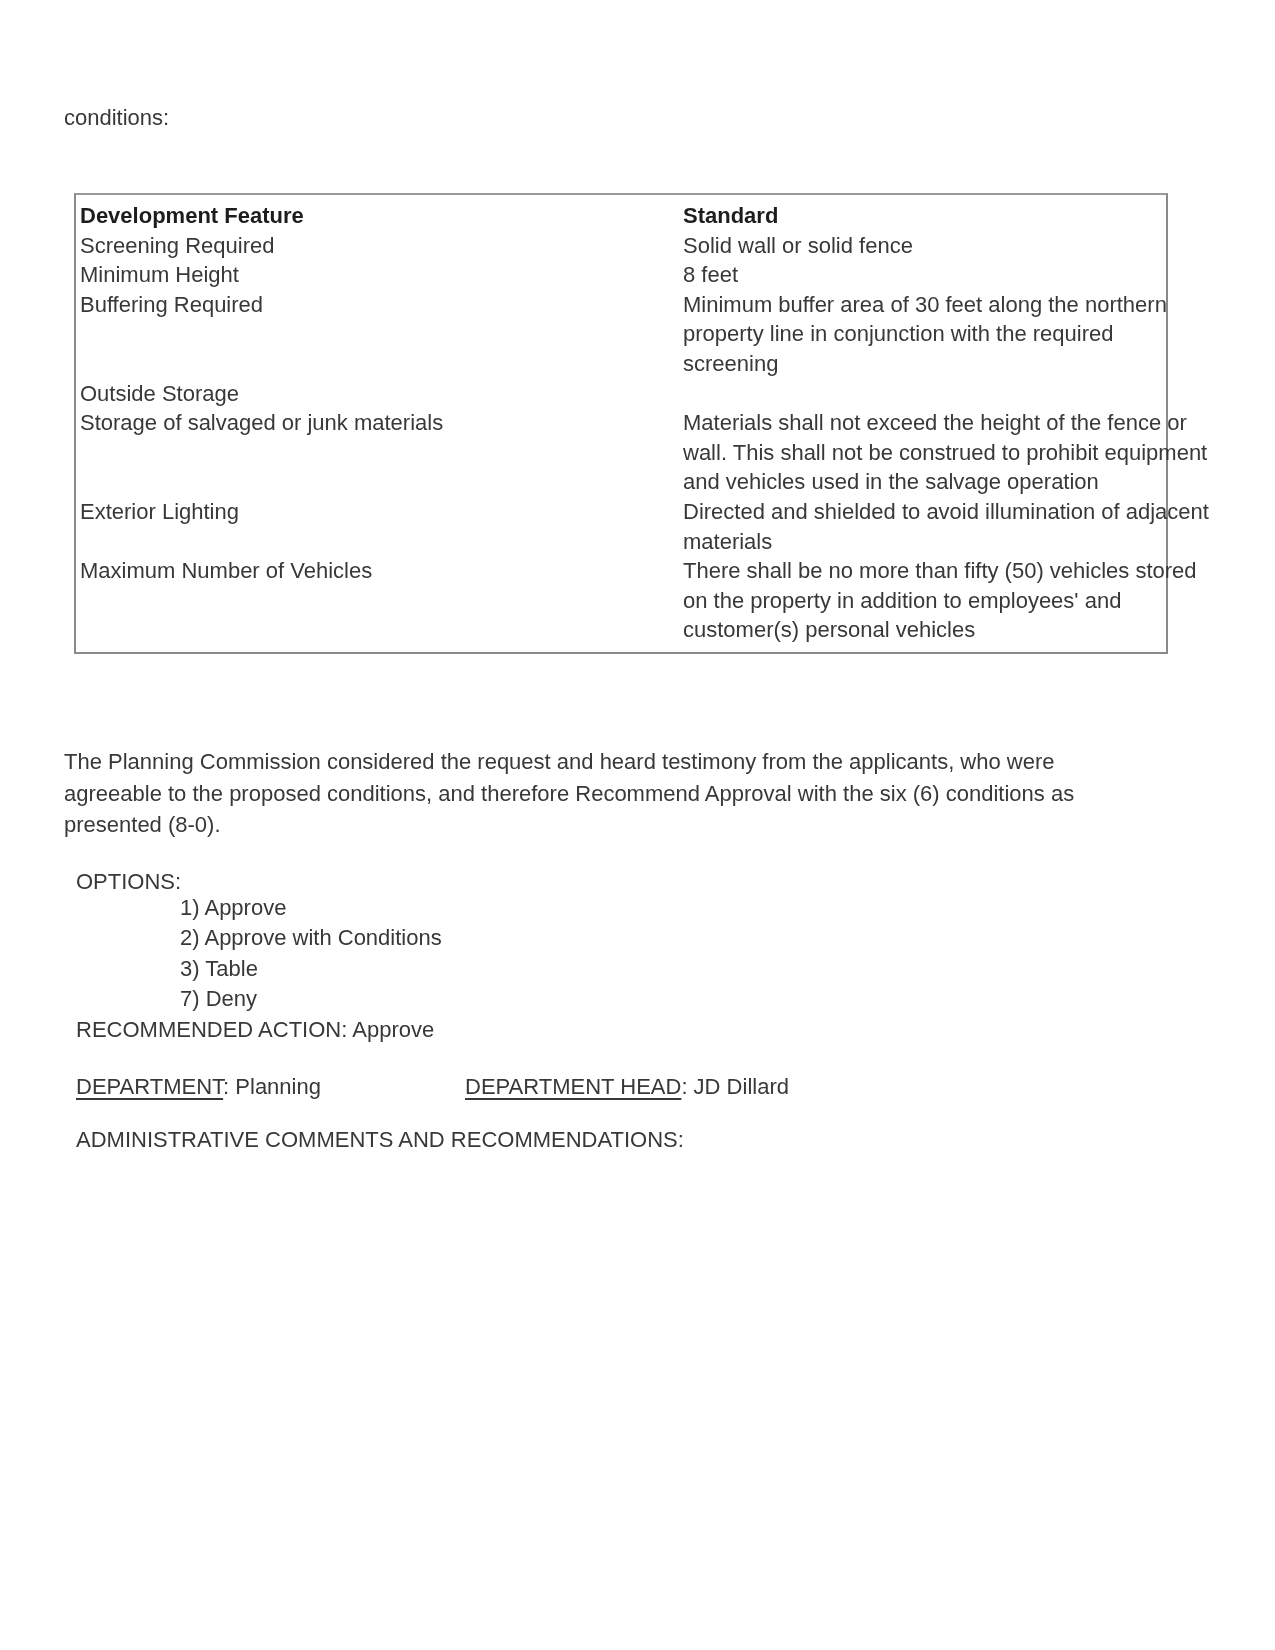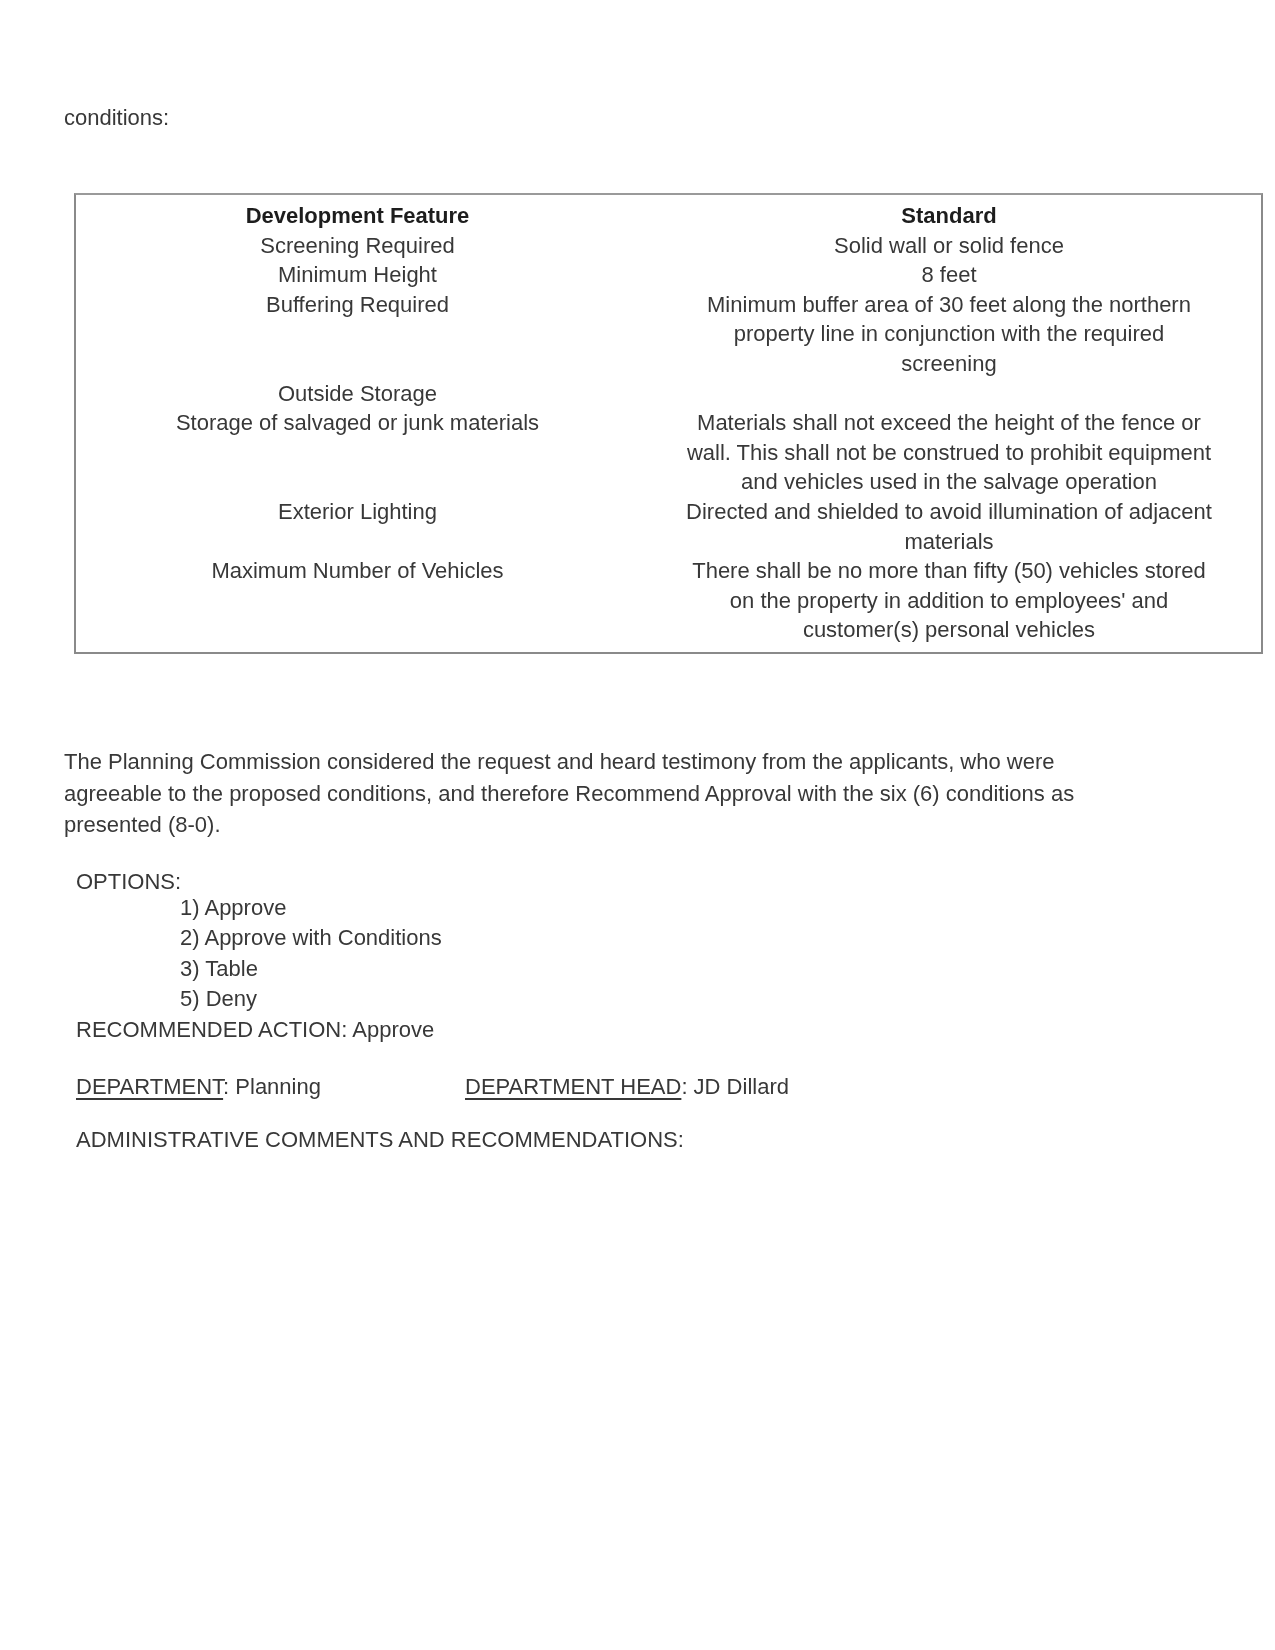--- a/index.html
+++ b/index.html
@@ -20,38 +20,38 @@
   .intro {
     position: absolute;
     left: 64px;
     top: 105px;
   }
   
   .std-table {
     position: absolute;
     left: 74px;
     top: 193px;
-    width: 1189px;
+    width: 1094px;
     border: 2px solid #8a8a8a;
     border-top-color: #9a9a9a;
     box-sizing: border-box;
     padding: 6px 0 7px 0;
     line-height: 29.6px;
-    text-align: center;
   }
   .std-row {
     display: grid;
     grid-template-columns: 559px 1fr;
   }
   .feature-cell {
     padding-left: 4px;
     white-space: nowrap;
   }
   .standard-cell {
     padding-left: 2px;
+    margin-left: 46px;
   }
   .standard-line {
     white-space: nowrap;
   }
   .hdr .feature-cell, .hdr .standard-cell {
     font-weight: bold;
     color: #1d1d1d;
   }
   
   .paragraph {
@@ -177,21 +177,21 @@
     <div>The Planning Commission considered the request and heard testimony from the applicants, who were</div>
     <div>agreeable to the proposed conditions, and therefore Recommend Approval with the six (6) conditions as</div>
     <div>presented (8-0).</div>
   </div>
 
   <div class="options-label">OPTIONS:</div>
   <div class="options-items">
     <div>1) Approve</div>
     <div>2) Approve with Conditions</div>
     <div>3) Table</div>
-    <div>5) Deny</div>
+    <div>7) Deny</div>
   </div>
 
   <div class="recommended">
     <span>RECOMMENDED ACTION:</span>
     <span>Approve</span>
   </div>
 
   <div class="dept-row">
     <span><span class="underlined">DEPARTMENT</span><span>: Planning</span></span>
     <span class="dept-head"><span class="underlined">DEPARTMENT HEAD</span><span>: JD Dillard</span></span>

